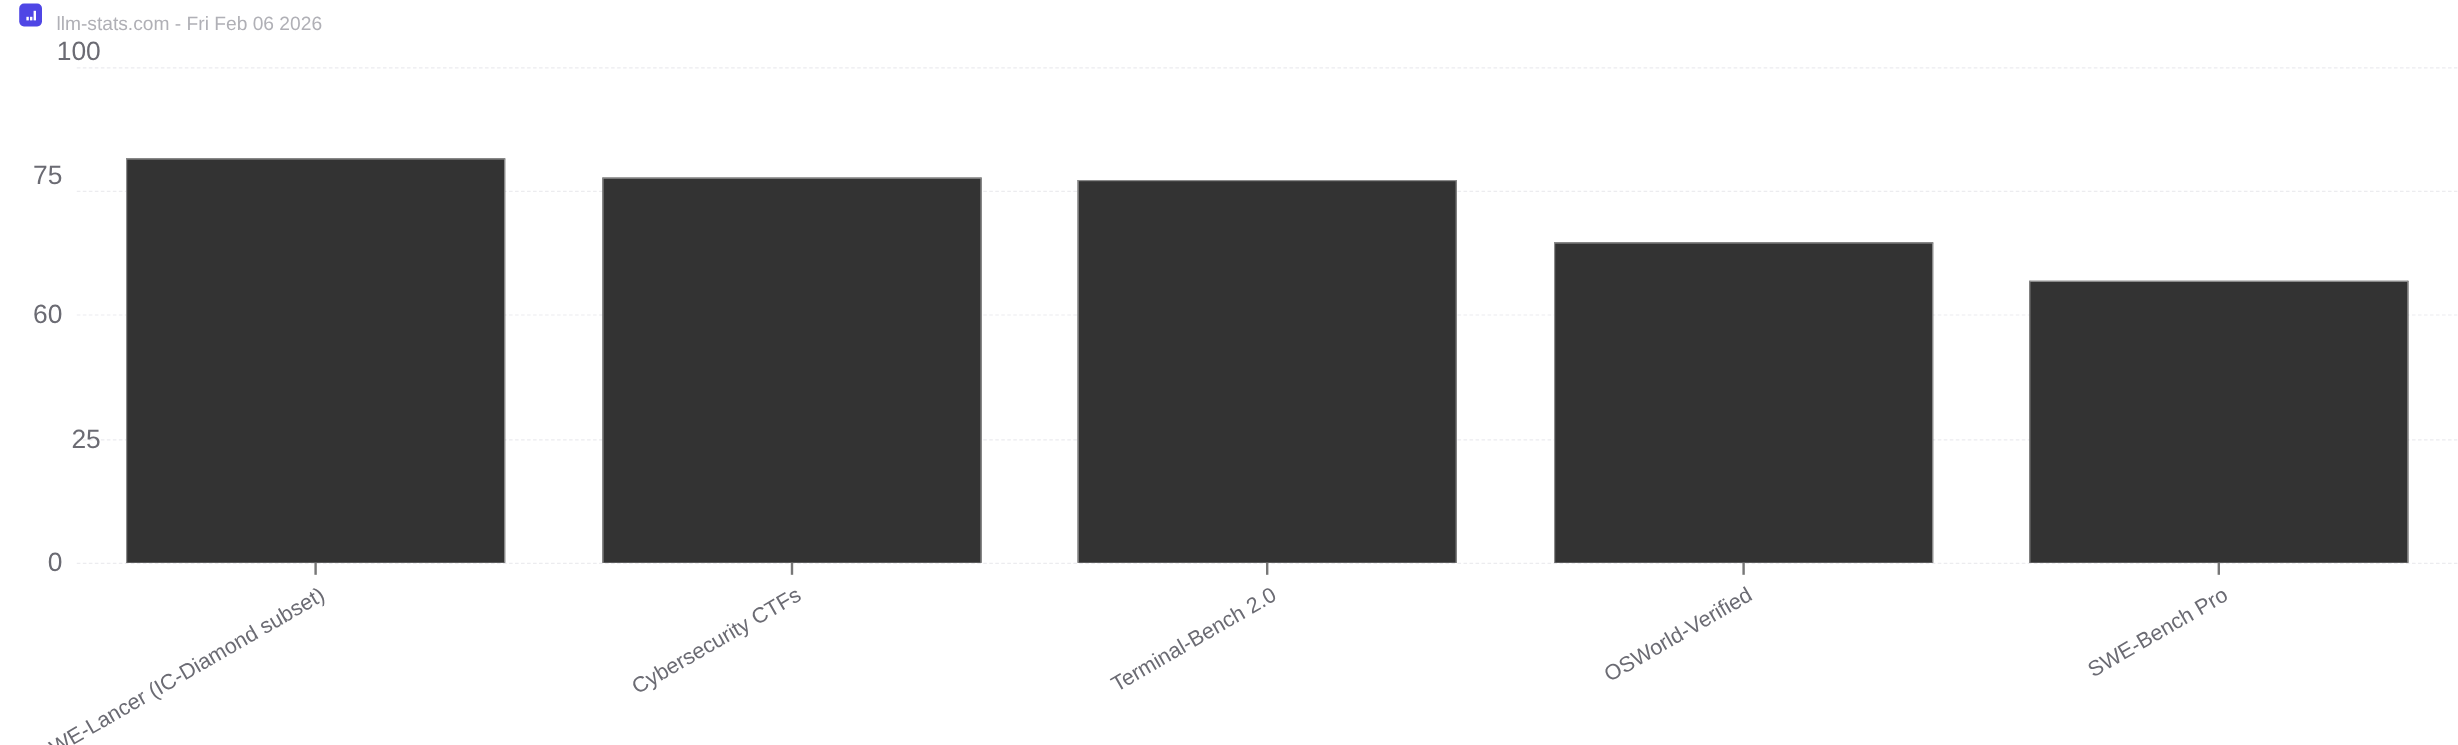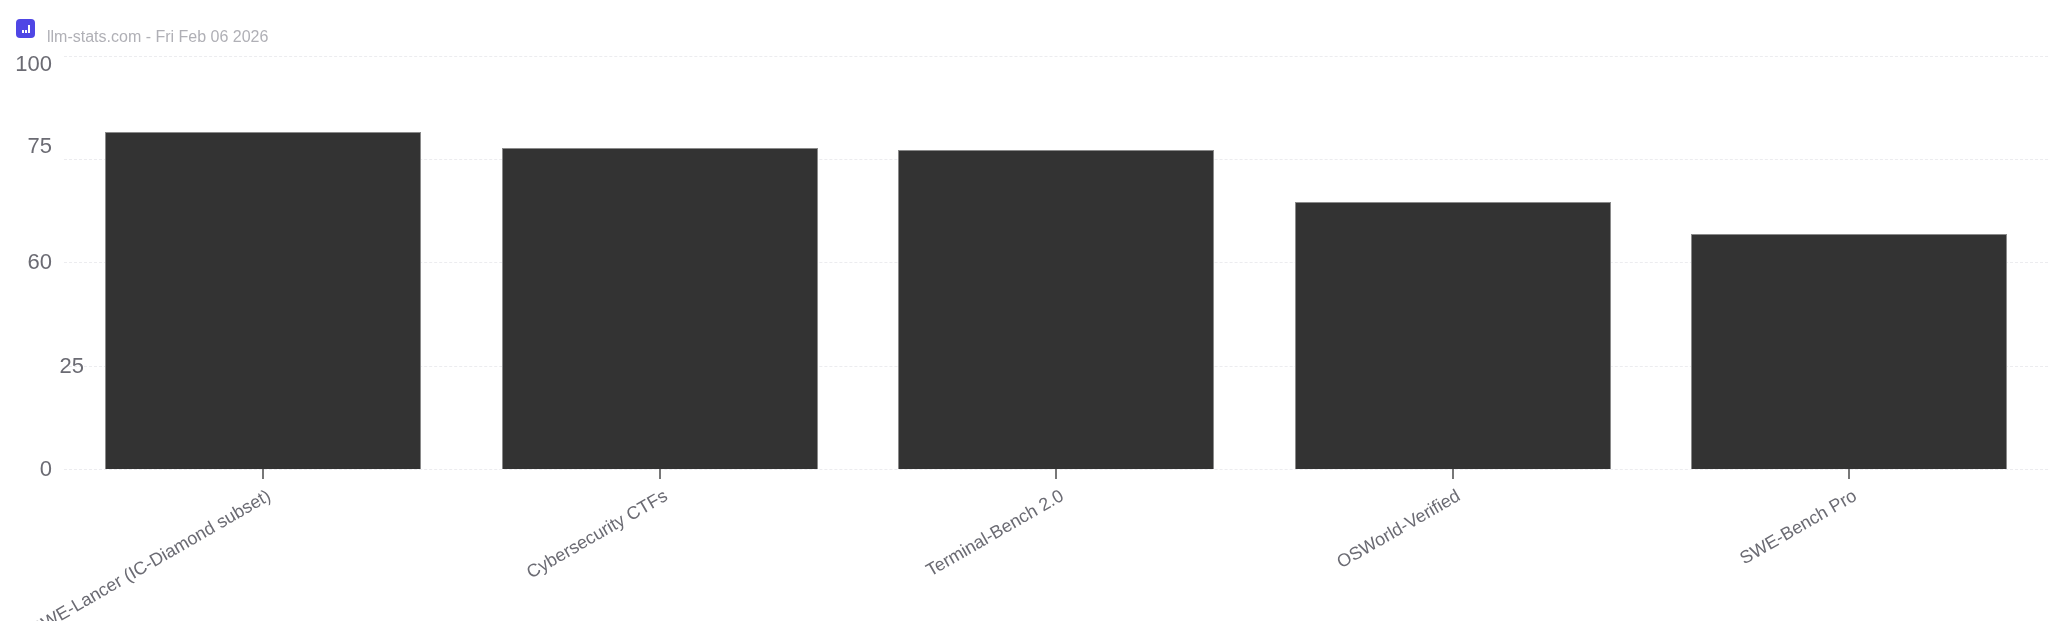--- a/index.html
+++ b/index.html
@@ -1,18 +1,18 @@
 <!DOCTYPE html>
 <html><head>
 <meta charset="utf-8">
 <style>
   html, body { margin: 0; padding: 0; background: #ffffff; }
   body { width: 2048px; height: 621px; position: relative; overflow: hidden;
          font-family: "Liberation Sans", sans-serif; }
-  .header { position: absolute; left: 16px; top: 20px; height: 22px; display: flex; align-items: center; }
+  .header { position: absolute; left: 16px; top: 4px; height: 22px; display: flex; align-items: center; }
   .logo { width: 19px; height: 19px; border-radius: 4px; background: #4f46e5; position: relative; margin-right: 12px; top: -3px; }
   .logo i { position: absolute; bottom: 5px; width: 2px; background: #fff; }
   .watermark { font-size: 16px; color: #b0b0b6; margin-top: 12px; }
   .plot { position: absolute; left: 0; top: 0; width: 2048px; height: 621px; }
   .ytick { position: absolute; left: 0; width: 52px; text-align: right; font-size: 22px; color: #6b6b73; transform: translateY(-50%); }
   .grid { position: absolute; left: 64px; right: 0; height: 0; border-top: 1.5px dashed #ececef; }
   .bar { position: absolute; background: #333333; border: 1px solid #8a8a8a; box-sizing: border-box; border-bottom: none; }
   .xtick { position: absolute; top: 469px; width: 2px; height: 10px; background: #777; }
   .xlabel { position: absolute; font-size: 18px; color: #6b6b73; white-space: nowrap;
             transform-origin: right center; transform: rotate(-30deg); }
@@ -32,21 +32,21 @@
 <div class="plot" id="plot">
     <div class="grid" style="top: 469px;"></div>
     <div class="ytick" style="top: 469px;">0</div>
     <div class="grid" style="top: 365.675px;"></div>
     <div class="ytick" style="top: 365.675px; margin-left: 32px;">25</div>
     <div class="grid" style="top: 262.35px;"></div>
     <div class="ytick" style="top: 262.35px;">60</div>
     <div class="grid" style="top: 159.025px;"></div>
     <div class="ytick" style="top: 146px; text-align: right;">75</div>
     <div class="grid" style="top: 55.7px;"></div>
-    <div class="ytick" style="top: 64px;">100</div>
+    <div class="ytick" style="top: 43px; padding-left: 32px;">100</div>
     <div class="bar" title="SWE-Lancer (IC-Diamond subset): 81.5" style="left: 105px; width: 316px; top: 132.161px; height: 336.839px; background: rgb(51, 51, 51);"></div>
     <div class="xtick" style="left: 262px;"></div>
     <div class="xlabel" style="left: -4px; top: 484px;">SWE-Lancer (IC-Diamond subset)</div>
     <div class="bar" title="Cybersecurity CTFs: 77.6" style="left: 501.5px; width: 316px; top: 148.279px; height: 320.721px; background: rgb(51, 51, 51);"></div>
     <div class="xtick" style="left: 658.5px;"></div>
     <div class="xlabel" style="left: 506.5px; top: 484px;">Cybersecurity CTFs</div>
     <div class="bar" title="Terminal-Bench 2.0: 77.3" style="left: 898px; width: 316px; top: 149.519px; height: 319.481px; background: rgb(51, 51, 51);"></div>
     <div class="xtick" style="left: 1055px;"></div>
     <div class="xlabel" style="left: 907px; top: 484px;">Terminal-Bench 2.0</div>
     <div class="bar" title="OSWorld-Verified: 64.7" style="left: 1294.5px; width: 316px; top: 201.595px; height: 267.405px; background: rgb(51, 51, 51);"></div>

